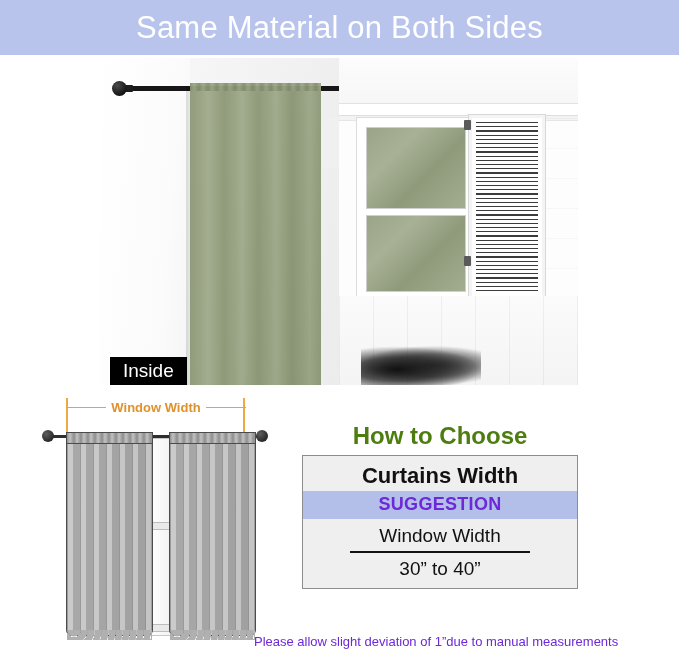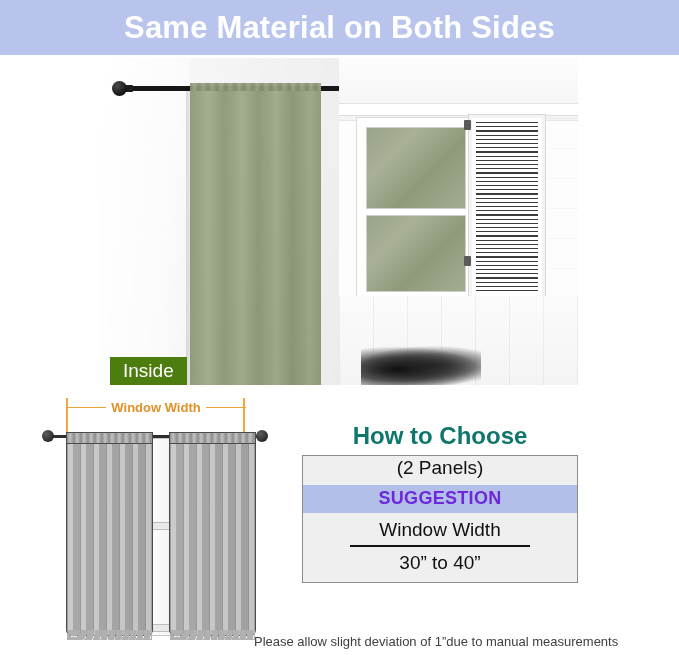--- a/index.html
+++ b/index.html
@@ -21,21 +21,21 @@
     left: 0; top: 0;
     width: 679px; height: 55px;
     background: #b9c4ec;
     display: flex;
     align-items: center;
     justify-content: center;
   }
   .header-title {
     color: #ffffff;
     font-size: 31px;
-    font-weight: bold;
+    font-weight: normal;
     letter-spacing: 0.2px;
     white-space: nowrap;
     text-align: right;
   }
 
   
   .photo-strip {
     position: absolute;
     left: 100px; top: 58px;
     width: 478px; height: 327px;
@@ -202,21 +202,21 @@
     width: 120px; height: 39px;
     background:
       radial-gradient(ellipse at 30% 60%, #2b2b2b 0%, rgba(60,60,60,.8) 35%, rgba(255,255,255,0) 70%),
       radial-gradient(ellipse at 60% 50%, #3a3a3a 0%, rgba(80,80,80,.7) 40%, rgba(255,255,255,0) 72%);
     filter: contrast(1.3);
   }
 
   
   .tag {
     position: absolute;
-    background: #4d7c0f;
+    background: #000000;
     color: #ffffff;
     font-size: 19px;
     padding: 3px 13px 5px 13px;
     line-height: 1.15;
     white-space: nowrap;
   }
   .tag-inside  { left: 10px;  top: 299px; }
   .tag-outside { left: 10px;  top: 299px; }
 
   
@@ -318,21 +318,21 @@
   }
   .d-window-bar-1 { top: 124px; }
   .d-window-bar-2 { top: 226px; }
 
   
   .htc-title {
     position: absolute;
     left: 302px; top: 422px;
     width: 276px;
     text-align: center;
-    color: #0f766e;
+    color: #4d7c0f;
     font-size: 24px;
     font-weight: bold;
   }
   .htc-table {
     position: absolute;
     left: 302px; top: 455px;
     width: 276px;
     background: #efefef;
     border: 1px solid #8d8d8d;
     box-sizing: border-box;
@@ -375,21 +375,21 @@
   .row-range {
     font-size: 19px;
     padding: 5px 0 8px 0;
   }
 
   
   .footnote {
     position: absolute;
     left: 254px; top: 634px;
     font-size: 13px;
-    color: #404040;
+    color: #6d28d9;
     white-space: nowrap;
   }
 </style>
 </head>
 <body>
 
 <div class="header-band">
   <div class="header-title">Same Material on Both Sides</div>
 </div>
 
@@ -453,20 +453,20 @@
   <div class="d-panel d-panel-right">
     <div class="d-panel-scallop"></div>
   </div>
   <div class="d-ruffle d-ruffle-left"></div>
   <div class="d-ruffle d-ruffle-right"></div>
 </div>
 
 <div class="htc-title">How to Choose</div>
 
 <div class="htc-table">
-  <div class="htc-row row-panels">(2 Panels)</div>
+  <div class="htc-row row-curtains-width">Curtains Width</div>
   <div class="htc-row row-suggestion">SUGGESTION</div>
   <div class="htc-row row-window-width">Window Width</div>
   <div class="htc-divider"></div>
   <div class="htc-row row-range">30” to 40”</div>
 </div>
 
 <div class="footnote">Please allow slight deviation of 1”due to manual measurements</div>
 
 </body></html>

